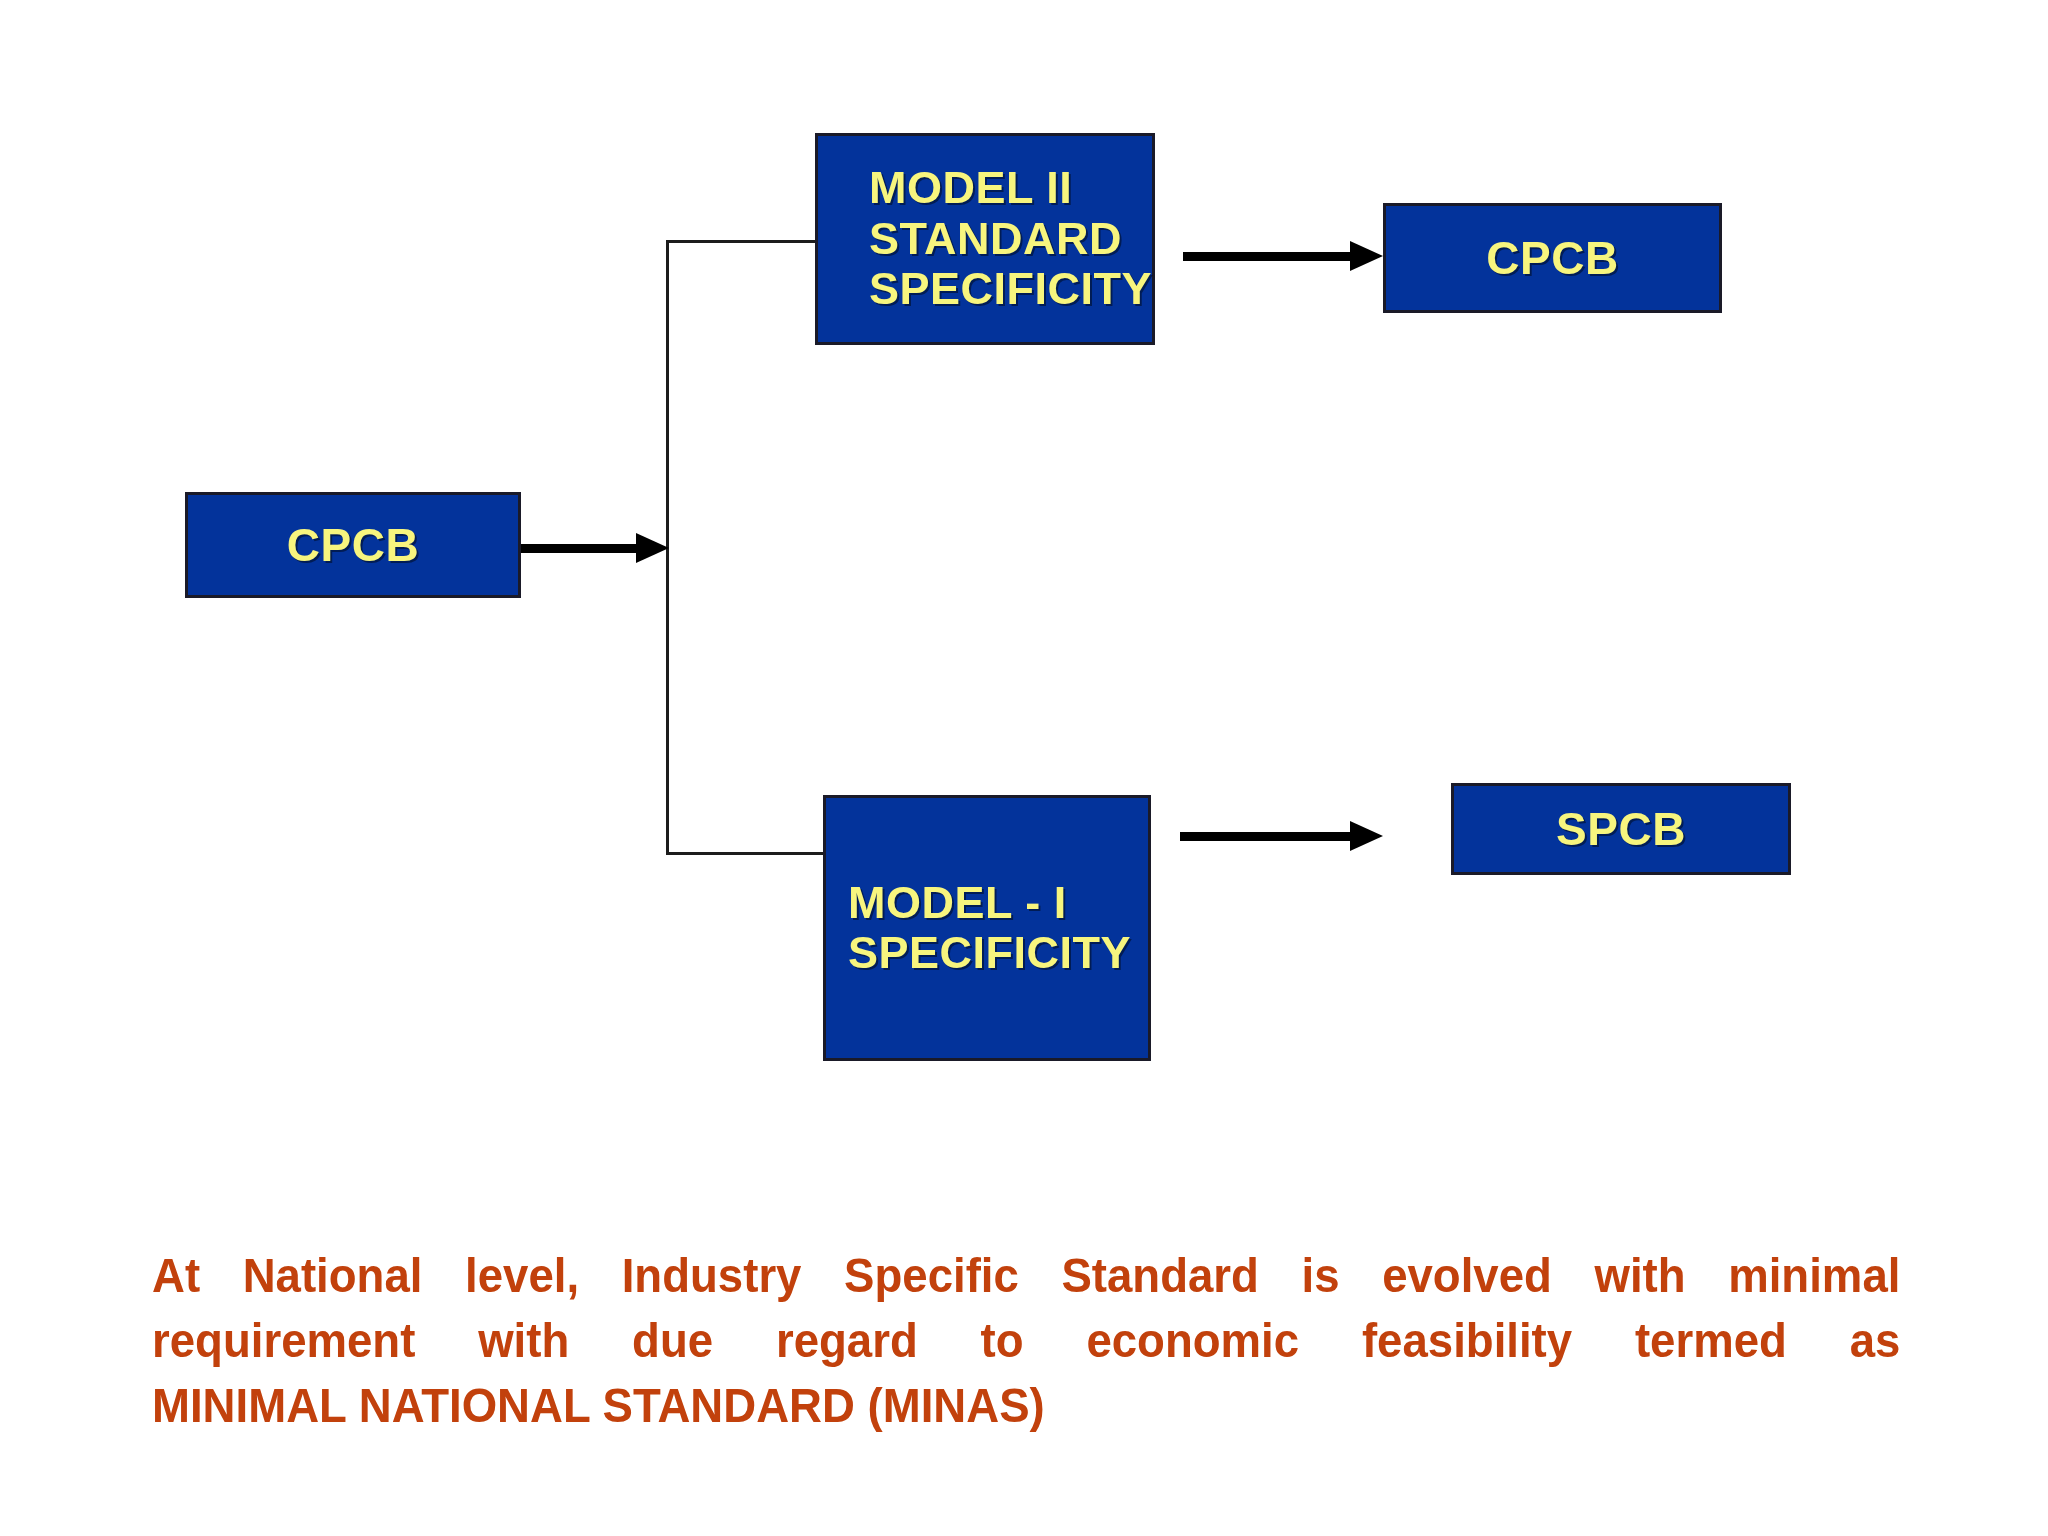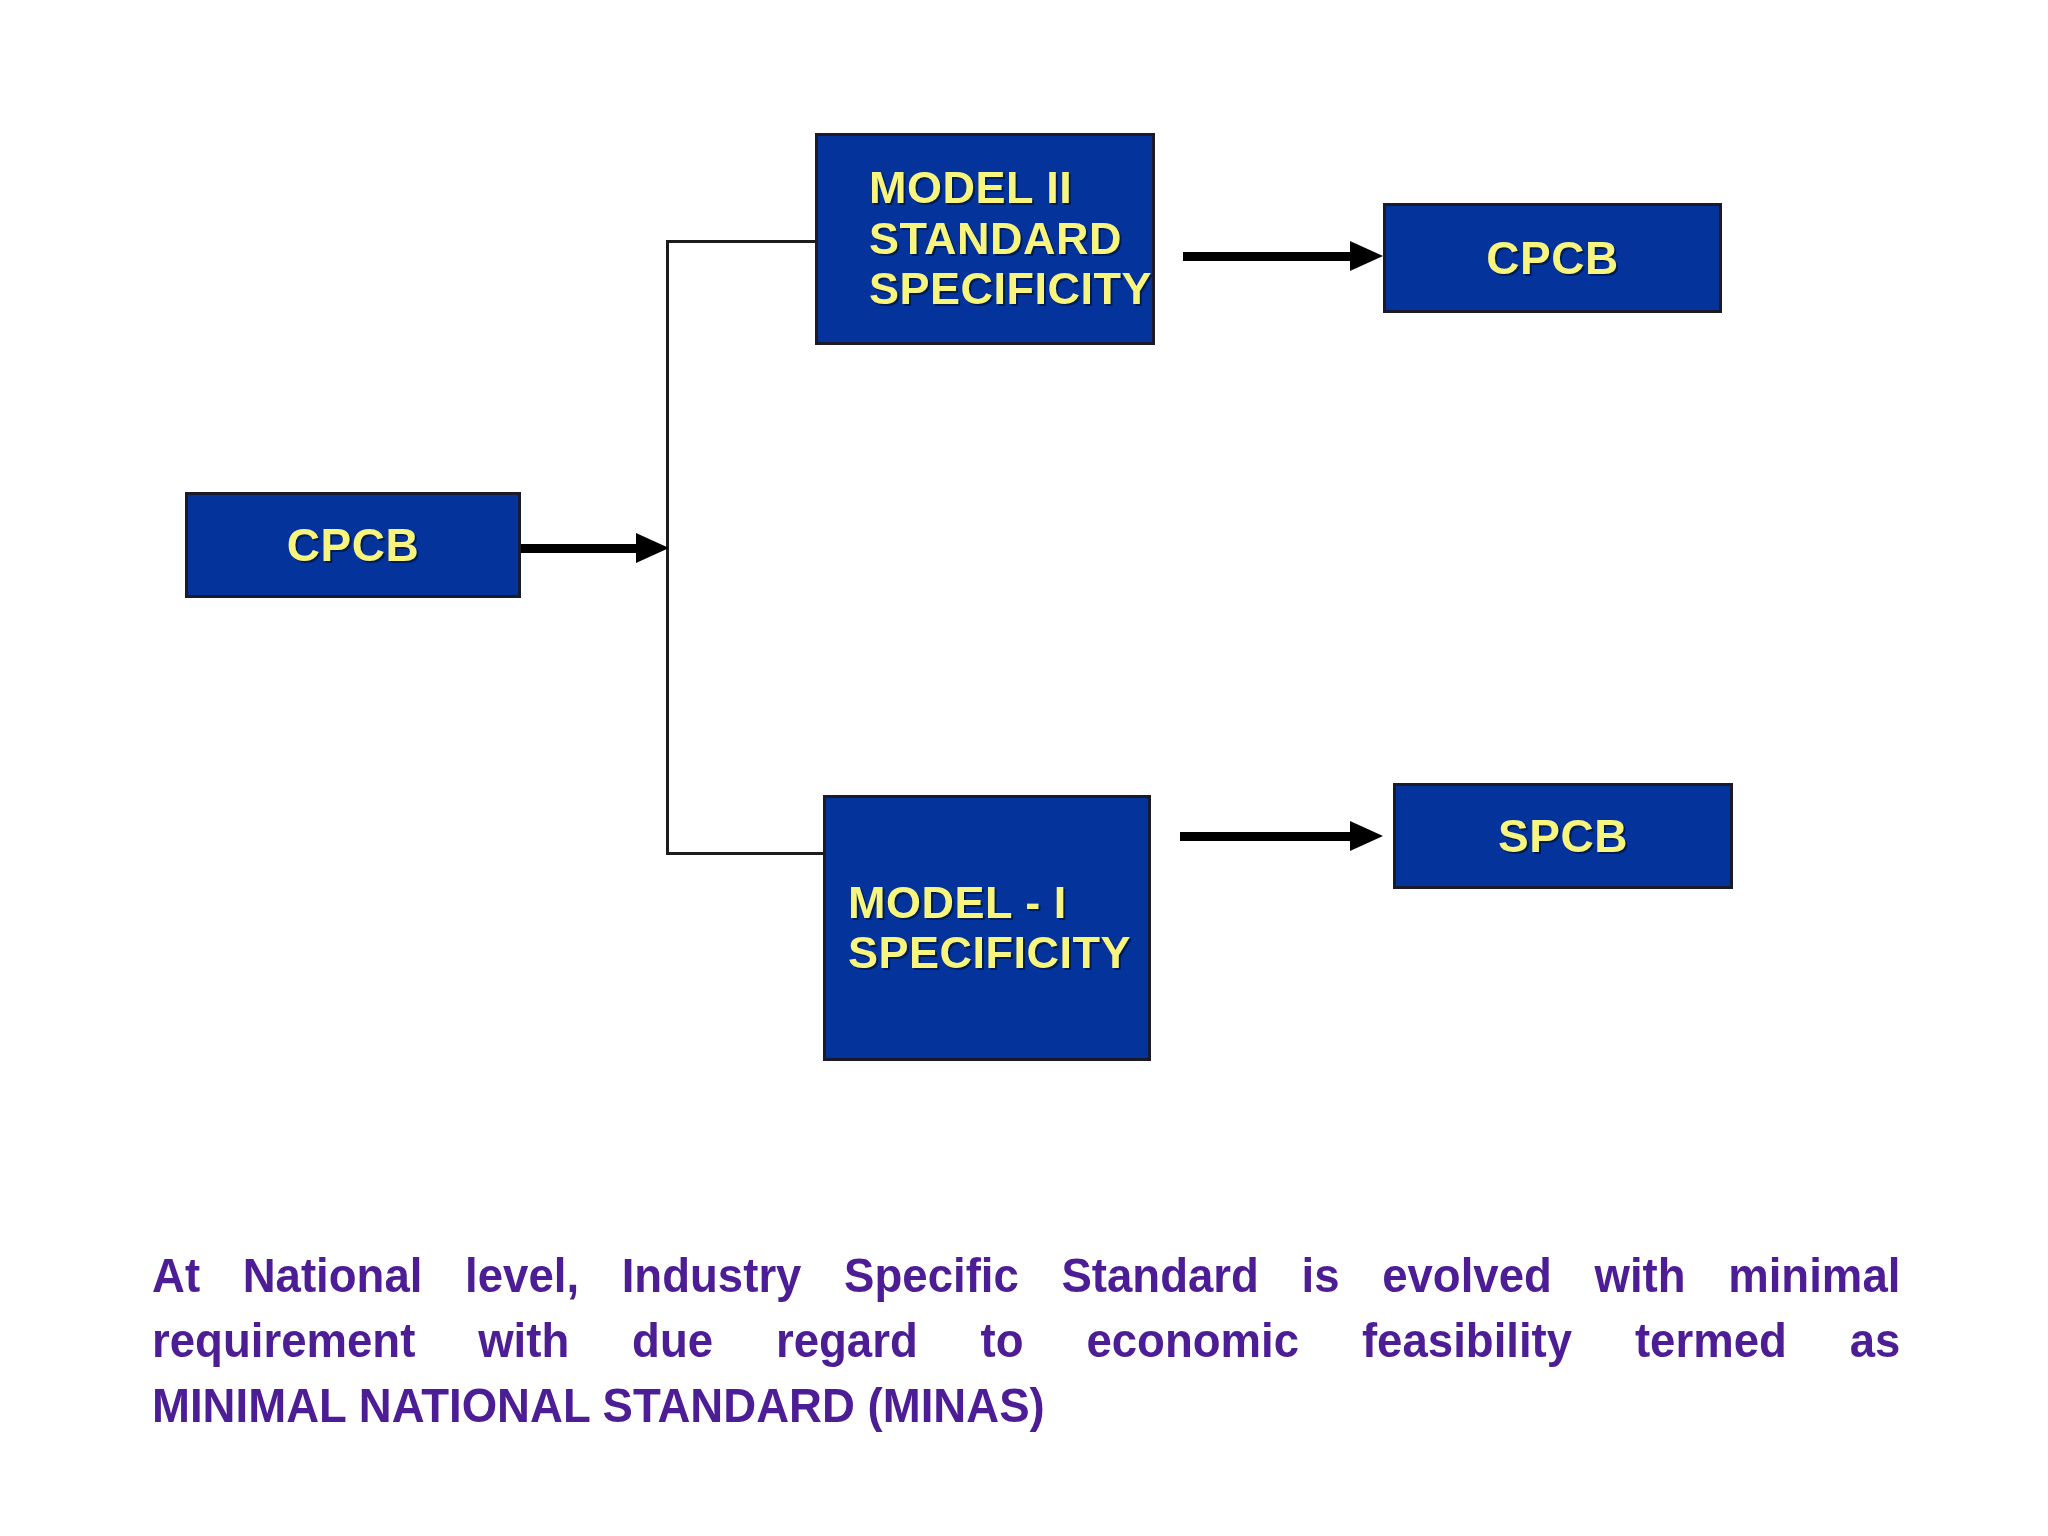--- a/index.html
+++ b/index.html
@@ -49,21 +49,21 @@
   }
   .node .txt { display: block; }
   .node.multiline .txt {
     line-height: 1.12;
     white-space: nowrap;
   }
 
   
   #box-cpcb-left   { left: 185px;  top: 492px; width: 336px; height: 106px; font-size: 46px; }
   #box-cpcb-right  { left: 1383px; top: 203px; width: 339px; height: 110px; font-size: 46px; }
-  #box-spcb        { left: 1393px; top: 783px; width: 340px; height: 106px; font-size: 46px; }
+  #box-spcb        { left: 1451px; top: 783px; width: 340px; height: 92px; font-size: 46px; }
 
   
   #box-model-2 { left: 815px; top: 133px;  width: 340px; height: 212px; font-size: 45px; justify-content: flex-end; }
   #box-model-1 { left: 823px; top: 775px;  width: 328px; height: 266px; font-size: 45px; margin-top: 20px; }
 
   
   .node.multiline .txt { position: relative; z-index: 5; }
   #box-model-2, #box-model-1 { overflow: visible; }
 
   
@@ -127,21 +127,21 @@
   #arrow-model1-spcb { left: 1180px; top: 821px; width: 203px; }
   #arrow-model1-spcb .shaft { width: 171px; }
   #arrow-model1-spcb .head  { left: 170px; }
 
   
   #caption {
     position: absolute;
     left: 152px;
     top: 1243px;
     width: 1750px;
-    color: #4c1d95;
+    color: #c2410c;
     font-family: "Liberation Sans Narrow", "Liberation Sans", sans-serif;
     font-weight: bold;
     font-size: 49px;
     line-height: 1.33;
     letter-spacing: 0px;
   }
   #caption .just {
     text-align: justify;
     text-align-last: justify;
     font-stretch: condensed;

